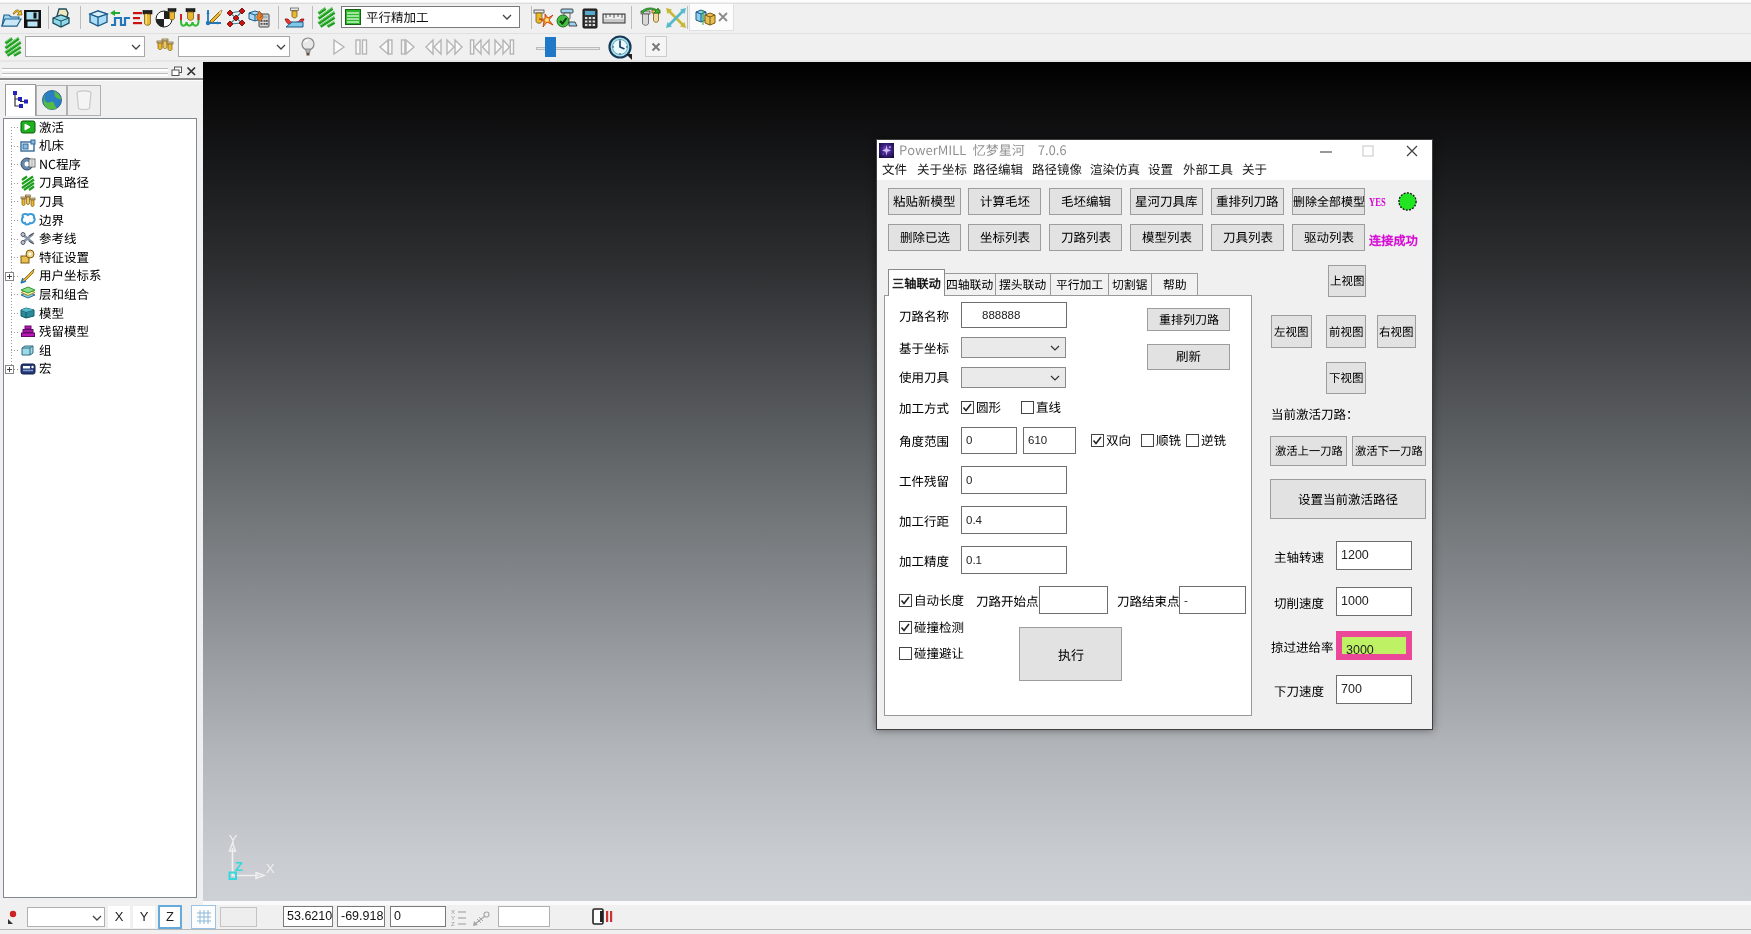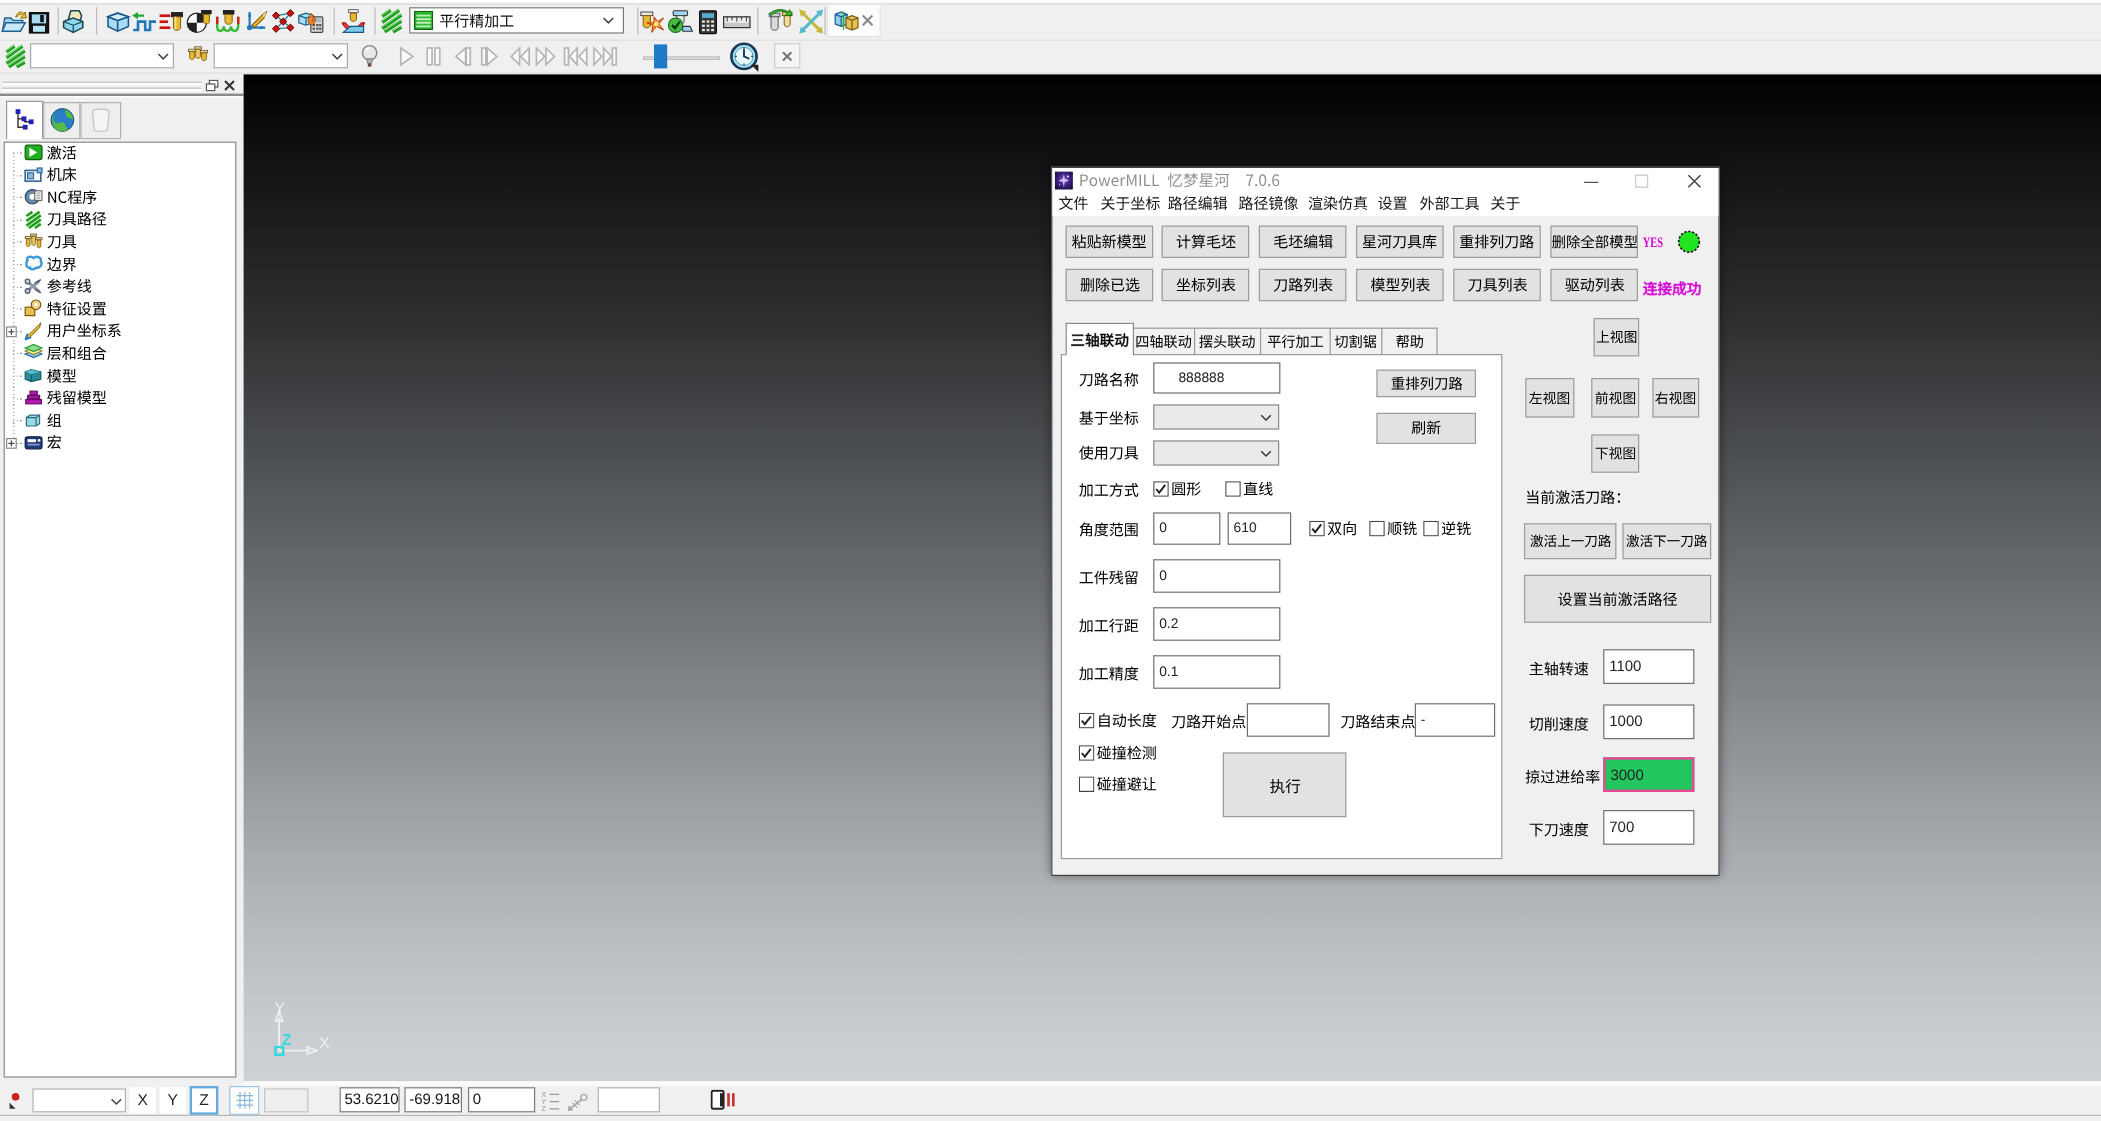--- a/index.html
+++ b/index.html
@@ -985,21 +985,21 @@
   </svg>
 <div style="position:absolute;left:961px;top:466px;width:106px;height:28px;background:#fff;border:1px solid #6e6e6e;box-sizing:border-box;z-index:5;font-size:11.5px;color:#222;line-height:26px;padding-left:4px">0</div>
 <svg class="t" style="left:899.0px;top:526.0px" width="2" height="2">
     <g transform="scale(0.01250)" fill="#000">
       <path transform="translate(0)" d="M572 -716V65H644V-9H838V57H913V-716ZM644 -81V-643H838V-81ZM195 -827 194 -650H53V-577H192C185 -325 154 -103 28 29C47 41 74 64 86 81C221 -66 256 -306 265 -577H417C409 -192 400 -55 379 -26C370 -13 360 -9 345 -10C327 -10 284 -10 237 -14C250 7 257 39 259 61C304 64 350 65 378 61C407 57 426 48 444 22C475 -21 482 -167 490 -612C490 -623 490 -650 490 -650H267L269 -827Z"></path>
       <path transform="translate(1000)" d="M52 -72V3H951V-72H539V-650H900V-727H104V-650H456V-72Z"></path>
       <path transform="translate(2000)" d="M435 -780V-708H927V-780ZM267 -841C216 -768 119 -679 35 -622C48 -608 69 -579 79 -562C169 -626 272 -724 339 -811ZM391 -504V-432H728V-17C728 -1 721 4 702 5C684 6 616 6 545 3C556 25 567 56 570 77C668 77 725 77 759 66C792 53 804 30 804 -16V-432H955V-504ZM307 -626C238 -512 128 -396 25 -322C40 -307 67 -274 78 -259C115 -289 154 -325 192 -364V83H266V-446C308 -496 346 -548 378 -600Z"></path>
       <path transform="translate(3000)" d="M152 -732H345V-556H152ZM551 -488H817V-284H551ZM942 -788H476V40H960V-33H551V-213H888V-559H551V-714H942ZM35 -37 54 34C158 5 301 -35 437 -73L428 -139L298 -104V-281H429V-347H298V-491H413V-797H86V-491H228V-85L151 -65V-390H87V-49Z"></path>
     </g>
   </svg>
-<div style="position:absolute;left:961px;top:506px;width:106px;height:28px;background:#fff;border:1px solid #6e6e6e;box-sizing:border-box;z-index:5;font-size:11.5px;color:#222;line-height:26px;padding-left:4px">0.2</div>
+<div style="position:absolute;left:961px;top:506px;width:106px;height:28px;background:#fff;border:1px solid #6e6e6e;box-sizing:border-box;z-index:5;font-size:11.5px;color:#222;line-height:26px;padding-left:4px">0.4</div>
 <svg class="t" style="left:899.0px;top:566.0px" width="2" height="2">
     <g transform="scale(0.01250)" fill="#000">
       <path transform="translate(0)" d="M572 -716V65H644V-9H838V57H913V-716ZM644 -81V-643H838V-81ZM195 -827 194 -650H53V-577H192C185 -325 154 -103 28 29C47 41 74 64 86 81C221 -66 256 -306 265 -577H417C409 -192 400 -55 379 -26C370 -13 360 -9 345 -10C327 -10 284 -10 237 -14C250 7 257 39 259 61C304 64 350 65 378 61C407 57 426 48 444 22C475 -21 482 -167 490 -612C490 -623 490 -650 490 -650H267L269 -827Z"></path>
       <path transform="translate(1000)" d="M52 -72V3H951V-72H539V-650H900V-727H104V-650H456V-72Z"></path>
       <path transform="translate(2000)" d="M51 -762C77 -693 101 -602 106 -543L161 -556C154 -616 131 -706 103 -775ZM328 -779C315 -712 286 -614 264 -555L311 -540C336 -596 367 -689 391 -763ZM41 -504V-434H170C139 -324 83 -192 30 -121C42 -101 62 -68 69 -45C110 -104 150 -198 182 -294V78H251V-319C281 -266 316 -201 330 -167L381 -224C361 -256 277 -381 251 -412V-434H363V-504H251V-837H182V-504ZM636 -840V-759H426V-701H636V-639H451V-584H636V-517H398V-458H960V-517H707V-584H912V-639H707V-701H934V-759H707V-840ZM823 -341V-266H532V-341ZM460 -398V79H532V-84H823V2C823 13 819 17 806 17C794 18 753 18 707 16C717 34 726 60 729 79C792 79 833 78 860 68C886 57 893 39 893 2V-398ZM532 -212H823V-137H532Z"></path>
       <path transform="translate(3000)" d="M386 -644V-557H225V-495H386V-329H775V-495H937V-557H775V-644H701V-557H458V-644ZM701 -495V-389H458V-495ZM757 -203C713 -151 651 -110 579 -78C508 -111 450 -153 408 -203ZM239 -265V-203H369L335 -189C376 -133 431 -86 497 -47C403 -17 298 1 192 10C203 27 217 56 222 74C347 60 469 35 576 -7C675 37 792 65 918 80C927 61 946 31 962 15C852 5 749 -15 660 -46C748 -93 821 -157 867 -243L820 -268L807 -265ZM473 -827C487 -801 502 -769 513 -741H126V-468C126 -319 119 -105 37 46C56 52 89 68 104 80C188 -78 201 -309 201 -469V-670H948V-741H598C586 -773 566 -813 548 -845Z"></path>
     </g>
   </svg>
 <div style="position:absolute;left:961px;top:546px;width:106px;height:28px;background:#fff;border:1px solid #6e6e6e;box-sizing:border-box;z-index:5;font-size:11.5px;color:#222;line-height:26px;padding-left:4px">0.1</div>
 <svg style="position:absolute;left:899px;top:594px;z-index:5" width="13" height="13" viewBox="0 0 13 13">
@@ -1168,40 +1168,40 @@
     </g>
   </svg>
 <svg class="t" style="left:1274.0px;top:562.0px" width="2" height="2">
     <g transform="scale(0.01250)" fill="#000">
       <path transform="translate(0)" d="M374 -795C435 -750 505 -686 545 -640H103V-567H459V-347H149V-274H459V-27H56V46H948V-27H540V-274H856V-347H540V-567H897V-640H572L620 -675C580 -722 499 -790 435 -836Z"></path>
       <path transform="translate(1000)" d="M531 -277H663V-44H531ZM531 -344V-559H663V-344ZM860 -277V-44H732V-277ZM860 -344H732V-559H860ZM660 -839V-627H463V80H531V24H860V74H930V-627H735V-839ZM84 -332C93 -340 123 -346 158 -346H255V-203L44 -167L60 -94L255 -132V75H322V-146L427 -167L423 -233L322 -215V-346H418V-414H322V-569H255V-414H151C180 -484 209 -567 233 -654H417V-724H251C259 -758 267 -792 273 -825L200 -840C195 -802 187 -762 179 -724H52V-654H162C141 -572 119 -504 109 -479C92 -435 78 -403 61 -398C69 -380 81 -346 84 -332Z"></path>
       <path transform="translate(2000)" d="M81 -332C89 -340 120 -346 154 -346H243V-201L40 -167L56 -94L243 -130V76H315V-144L450 -171L447 -236L315 -213V-346H418V-414H315V-567H243V-414H145C177 -484 208 -567 234 -653H417V-723H255C264 -757 272 -791 280 -825L206 -840C200 -801 192 -762 183 -723H46V-653H165C142 -571 118 -503 107 -478C89 -435 75 -402 58 -398C67 -380 77 -346 81 -332ZM426 -535V-464H573C552 -394 531 -329 513 -278H801C766 -228 723 -168 682 -115C647 -138 612 -160 579 -179L531 -131C633 -70 752 22 810 81L860 23C830 -6 787 -40 738 -76C802 -158 871 -253 921 -327L868 -353L856 -348H616L650 -464H959V-535H671L703 -653H923V-723H722L750 -830L675 -840L646 -723H465V-653H627L594 -535Z"></path>
       <path transform="translate(3000)" d="M68 -760C124 -708 192 -634 223 -587L283 -632C250 -679 181 -750 125 -799ZM266 -483H48V-413H194V-100C148 -84 95 -42 42 9L89 72C142 10 194 -43 231 -43C254 -43 285 -14 327 11C397 50 482 61 600 61C695 61 869 55 941 50C942 29 954 -5 962 -24C865 -14 717 -7 602 -7C494 -7 408 -13 344 -50C309 -69 286 -87 266 -97ZM428 -528H587V-400H428ZM660 -528H827V-400H660ZM587 -839V-736H318V-671H587V-588H358V-340H554C496 -255 398 -174 306 -135C322 -121 344 -96 355 -78C437 -121 525 -198 587 -283V-49H660V-281C744 -220 833 -147 880 -95L928 -145C875 -201 773 -279 684 -340H899V-588H660V-671H945V-736H660V-839Z"></path>
     </g>
   </svg>
-<div style="position:absolute;left:1336px;top:541px;width:76px;height:29px;background:#fff;border:1px solid #6e6e6e;box-sizing:border-box;z-index:5;font-size:12.5px;color:#222;line-height:27px;padding-left:4px">1100</div>
+<div style="position:absolute;left:1336px;top:541px;width:76px;height:29px;background:#fff;border:1px solid #6e6e6e;box-sizing:border-box;z-index:5;font-size:12.5px;color:#222;line-height:27px;padding-left:4px">1200</div>
 <svg class="t" style="left:1274.0px;top:608.0px" width="2" height="2">
     <g transform="scale(0.01250)" fill="#000">
       <path transform="translate(0)" d="M420 -752V-680H581C576 -391 559 -117 311 20C330 33 354 60 366 79C627 -74 650 -368 656 -680H863C850 -228 836 -60 803 -23C792 -8 782 -5 764 -5C742 -5 689 -6 630 -11C643 11 652 44 653 66C707 69 762 70 795 67C829 63 851 53 873 22C913 -29 925 -199 939 -710C939 -721 940 -752 940 -752ZM150 -67C171 -86 203 -104 441 -211C436 -226 430 -256 427 -277L231 -194V-497L433 -541L421 -608L231 -568V-801H159V-553L28 -525L40 -456L159 -482V-207C159 -167 133 -145 115 -135C127 -119 145 -86 150 -67Z"></path>
       <path transform="translate(1000)" d="M615 -721V-169H688V-721ZM841 -821V-20C841 -1 833 5 814 6C795 6 733 7 661 5C673 26 685 60 689 81C781 81 837 79 870 67C901 54 915 32 915 -20V-821ZM59 -779C88 -718 119 -637 131 -585L197 -611C184 -663 152 -742 121 -801ZM476 -810C458 -748 423 -661 395 -607L458 -588C488 -640 523 -720 552 -790ZM88 -564V75H160V-161H434V-16C434 -2 429 2 415 3C400 3 352 4 301 2C310 21 319 52 322 71C398 71 442 71 470 59C498 47 506 25 506 -15V-564H332V-841H257V-564ZM434 -226H160V-328H434ZM434 -393H160V-493H434Z"></path>
       <path transform="translate(2000)" d="M68 -760C124 -708 192 -634 223 -587L283 -632C250 -679 181 -750 125 -799ZM266 -483H48V-413H194V-100C148 -84 95 -42 42 9L89 72C142 10 194 -43 231 -43C254 -43 285 -14 327 11C397 50 482 61 600 61C695 61 869 55 941 50C942 29 954 -5 962 -24C865 -14 717 -7 602 -7C494 -7 408 -13 344 -50C309 -69 286 -87 266 -97ZM428 -528H587V-400H428ZM660 -528H827V-400H660ZM587 -839V-736H318V-671H587V-588H358V-340H554C496 -255 398 -174 306 -135C322 -121 344 -96 355 -78C437 -121 525 -198 587 -283V-49H660V-281C744 -220 833 -147 880 -95L928 -145C875 -201 773 -279 684 -340H899V-588H660V-671H945V-736H660V-839Z"></path>
       <path transform="translate(3000)" d="M386 -644V-557H225V-495H386V-329H775V-495H937V-557H775V-644H701V-557H458V-644ZM701 -495V-389H458V-495ZM757 -203C713 -151 651 -110 579 -78C508 -111 450 -153 408 -203ZM239 -265V-203H369L335 -189C376 -133 431 -86 497 -47C403 -17 298 1 192 10C203 27 217 56 222 74C347 60 469 35 576 -7C675 37 792 65 918 80C927 61 946 31 962 15C852 5 749 -15 660 -46C748 -93 821 -157 867 -243L820 -268L807 -265ZM473 -827C487 -801 502 -769 513 -741H126V-468C126 -319 119 -105 37 46C56 52 89 68 104 80C188 -78 201 -309 201 -469V-670H948V-741H598C586 -773 566 -813 548 -845Z"></path>
     </g>
   </svg>
 <div style="position:absolute;left:1336px;top:587px;width:76px;height:29px;background:#fff;border:1px solid #6e6e6e;box-sizing:border-box;z-index:5;font-size:12.5px;color:#222;line-height:27px;padding-left:4px">1000</div>
 <svg class="t" style="left:1271.0px;top:652.0px" width="2" height="2">
     <g transform="scale(0.01250)" fill="#000">
       <path transform="translate(0)" d="M500 -507H815V-359H500ZM464 -240C429 -165 375 -83 322 -27C339 -17 368 5 381 17C433 -44 492 -136 533 -219ZM766 -212C810 -142 864 -48 889 12L952 -18C926 -76 872 -167 826 -237ZM168 -839V-638H48V-566H168V-347C118 -332 72 -319 35 -309L54 -234L168 -271V-13C168 1 163 5 151 5C139 6 100 6 57 5C66 25 76 57 78 75C142 76 181 74 205 61C230 49 240 29 240 -13V-294L352 -331L341 -401L240 -369V-566H348V-638H240V-839ZM581 -823C596 -793 612 -757 624 -725H379V-657H940V-725H706C694 -759 672 -806 652 -843ZM431 -575V-291H620V-9C620 3 615 6 601 7C587 8 535 7 483 6C493 26 505 55 509 77C581 77 627 76 657 64C688 53 697 33 697 -7V-291H888V-575Z"></path>
       <path transform="translate(1000)" d="M79 -774C135 -722 199 -649 227 -602L290 -646C259 -693 193 -763 137 -813ZM381 -477C432 -415 493 -327 521 -275L584 -313C555 -365 492 -449 441 -510ZM262 -465H50V-395H188V-133C143 -117 91 -72 37 -14L89 57C140 -12 189 -71 222 -71C245 -71 277 -37 319 -11C389 33 473 43 597 43C693 43 870 38 941 34C942 11 955 -27 964 -47C867 -37 716 -28 599 -28C487 -28 402 -36 336 -76C302 -96 281 -116 262 -128ZM720 -837V-660H332V-589H720V-192C720 -174 713 -169 693 -168C673 -167 603 -167 530 -170C541 -148 553 -115 557 -93C651 -93 712 -94 747 -107C783 -119 796 -141 796 -192V-589H935V-660H796V-837Z"></path>
       <path transform="translate(2000)" d="M81 -778C136 -728 203 -655 234 -609L292 -657C259 -701 190 -770 135 -819ZM720 -819V-658H555V-819H481V-658H339V-586H481V-469L479 -407H333V-335H471C456 -259 423 -185 348 -128C364 -117 392 -89 402 -74C491 -142 530 -239 545 -335H720V-80H795V-335H944V-407H795V-586H924V-658H795V-819ZM555 -586H720V-407H553L555 -468ZM262 -478H50V-408H188V-121C143 -104 91 -60 38 -2L88 66C140 -2 189 -61 223 -61C245 -61 277 -28 319 -2C388 42 472 53 596 53C691 53 871 47 942 43C943 21 955 -15 964 -35C867 -24 716 -16 598 -16C485 -16 401 -23 335 -64C302 -85 281 -104 262 -115Z"></path>
       <path transform="translate(3000)" d="M42 -53 57 21C149 -3 272 -33 389 -62L383 -129C256 -100 128 -70 42 -53ZM61 -423C75 -430 99 -436 220 -453C177 -389 137 -339 119 -320C88 -282 64 -257 43 -253C52 -234 63 -198 67 -182C88 -195 123 -204 377 -255C375 -271 375 -300 377 -319L174 -282C252 -372 329 -483 394 -594L328 -633C309 -595 287 -557 264 -521L138 -508C197 -594 254 -702 296 -806L223 -839C184 -720 114 -591 92 -558C71 -524 53 -501 35 -496C44 -476 57 -438 61 -423ZM630 -838C585 -695 488 -558 361 -472C377 -459 403 -433 415 -418C444 -439 472 -462 498 -488V-443H815V-502C843 -474 873 -449 902 -430C915 -449 939 -477 956 -492C853 -549 751 -669 692 -789L703 -819ZM805 -512H522C577 -571 623 -639 659 -713C699 -639 750 -569 805 -512ZM449 -330V83H522V29H782V80H858V-330ZM522 -39V-262H782V-39Z"></path>
       <path transform="translate(4000)" d="M829 -643C794 -603 732 -548 687 -515L742 -478C788 -510 846 -558 892 -605ZM56 -337 94 -277C160 -309 242 -353 319 -394L304 -451C213 -407 118 -363 56 -337ZM85 -599C139 -565 205 -515 236 -481L290 -527C256 -561 190 -609 136 -640ZM677 -408C746 -366 832 -306 874 -266L930 -311C886 -351 797 -410 730 -448ZM51 -202V-132H460V80H540V-132H950V-202H540V-284H460V-202ZM435 -828C450 -805 468 -776 481 -750H71V-681H438C408 -633 374 -592 361 -579C346 -561 331 -550 317 -547C324 -530 334 -498 338 -483C353 -489 375 -494 490 -503C442 -454 399 -415 379 -399C345 -371 319 -352 297 -349C305 -330 315 -297 318 -284C339 -293 374 -298 636 -324C648 -304 658 -286 664 -270L724 -297C703 -343 652 -415 607 -466L551 -443C568 -424 585 -401 600 -379L423 -364C511 -434 599 -522 679 -615L618 -650C597 -622 573 -594 550 -567L421 -560C454 -595 487 -637 516 -681H941V-750H569C555 -779 531 -818 508 -847Z"></path>
     </g>
   </svg>
-<div style="position:absolute;left:1336px;top:631px;width:76px;height:29px;background:#22c55e;border:2px solid #ec4899;box-sizing:border-box;z-index:5;font-size:12.5px;color:#222;line-height:27px;padding-left:4px">3000</div>
+<div style="position:absolute;left:1336px;top:631px;width:76px;height:29px;background:#bef264;border:6px solid #ec4899;box-sizing:border-box;z-index:5;font-size:12.5px;color:#222;line-height:27px;padding-left:4px">3000</div>
 <svg class="t" style="left:1274.0px;top:696.0px" width="2" height="2">
     <g transform="scale(0.01250)" fill="#000">
       <path transform="translate(0)" d="M55 -766V-691H441V79H520V-451C635 -389 769 -306 839 -250L892 -318C812 -379 653 -469 534 -527L520 -511V-691H946V-766Z"></path>
       <path transform="translate(1000)" d="M86 -733V-657H390C380 -418 350 -121 42 21C64 37 88 64 100 84C421 -74 461 -393 473 -657H826C813 -229 795 -60 760 -24C748 -10 735 -7 714 -7C687 -7 619 -7 546 -14C561 9 571 44 573 67C637 72 705 73 743 69C782 65 807 56 832 23C877 -30 890 -200 906 -689C907 -701 907 -733 907 -733Z"></path>
       <path transform="translate(2000)" d="M68 -760C124 -708 192 -634 223 -587L283 -632C250 -679 181 -750 125 -799ZM266 -483H48V-413H194V-100C148 -84 95 -42 42 9L89 72C142 10 194 -43 231 -43C254 -43 285 -14 327 11C397 50 482 61 600 61C695 61 869 55 941 50C942 29 954 -5 962 -24C865 -14 717 -7 602 -7C494 -7 408 -13 344 -50C309 -69 286 -87 266 -97ZM428 -528H587V-400H428ZM660 -528H827V-400H660ZM587 -839V-736H318V-671H587V-588H358V-340H554C496 -255 398 -174 306 -135C322 -121 344 -96 355 -78C437 -121 525 -198 587 -283V-49H660V-281C744 -220 833 -147 880 -95L928 -145C875 -201 773 -279 684 -340H899V-588H660V-671H945V-736H660V-839Z"></path>
       <path transform="translate(3000)" d="M386 -644V-557H225V-495H386V-329H775V-495H937V-557H775V-644H701V-557H458V-644ZM701 -495V-389H458V-495ZM757 -203C713 -151 651 -110 579 -78C508 -111 450 -153 408 -203ZM239 -265V-203H369L335 -189C376 -133 431 -86 497 -47C403 -17 298 1 192 10C203 27 217 56 222 74C347 60 469 35 576 -7C675 37 792 65 918 80C927 61 946 31 962 15C852 5 749 -15 660 -46C748 -93 821 -157 867 -243L820 -268L807 -265ZM473 -827C487 -801 502 -769 513 -741H126V-468C126 -319 119 -105 37 46C56 52 89 68 104 80C188 -78 201 -309 201 -469V-670H948V-741H598C586 -773 566 -813 548 -845Z"></path>
     </g>
   </svg>
 <div style="position:absolute;left:1336px;top:675px;width:76px;height:29px;background:#fff;border:1px solid #6e6e6e;box-sizing:border-box;z-index:5;font-size:12.5px;color:#222;line-height:27px;padding-left:4px">700</div>
 </body></html>

